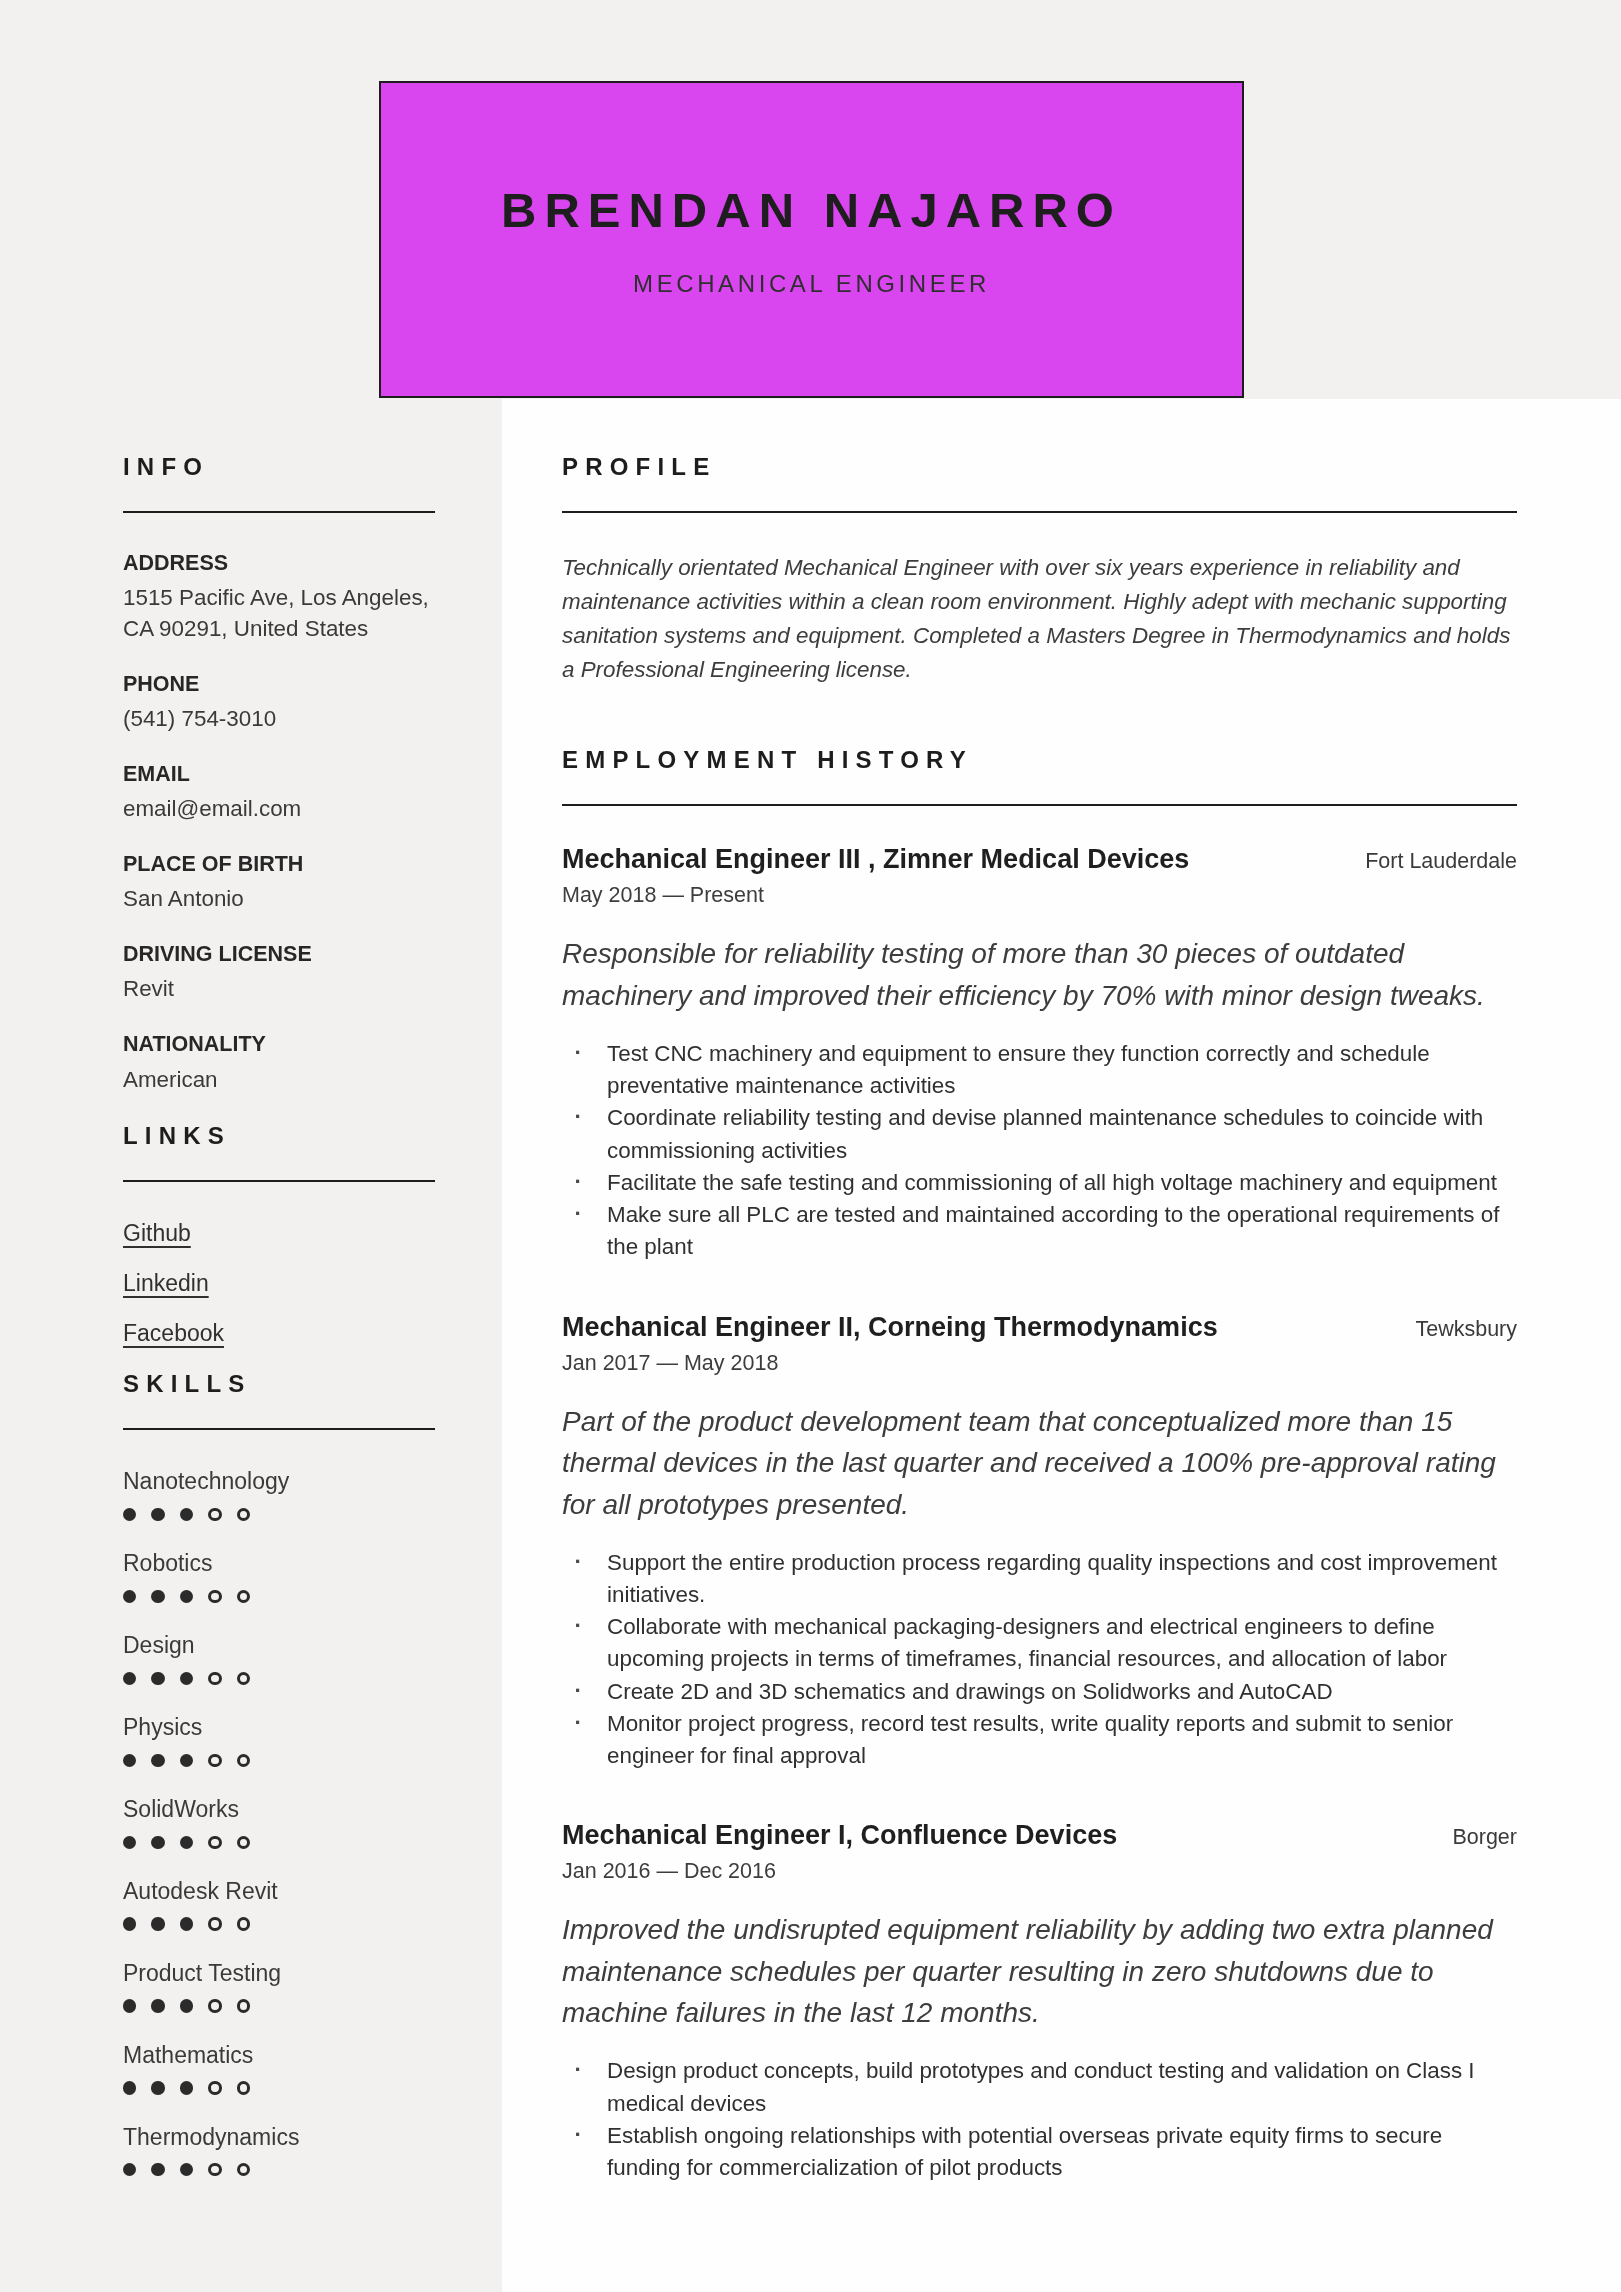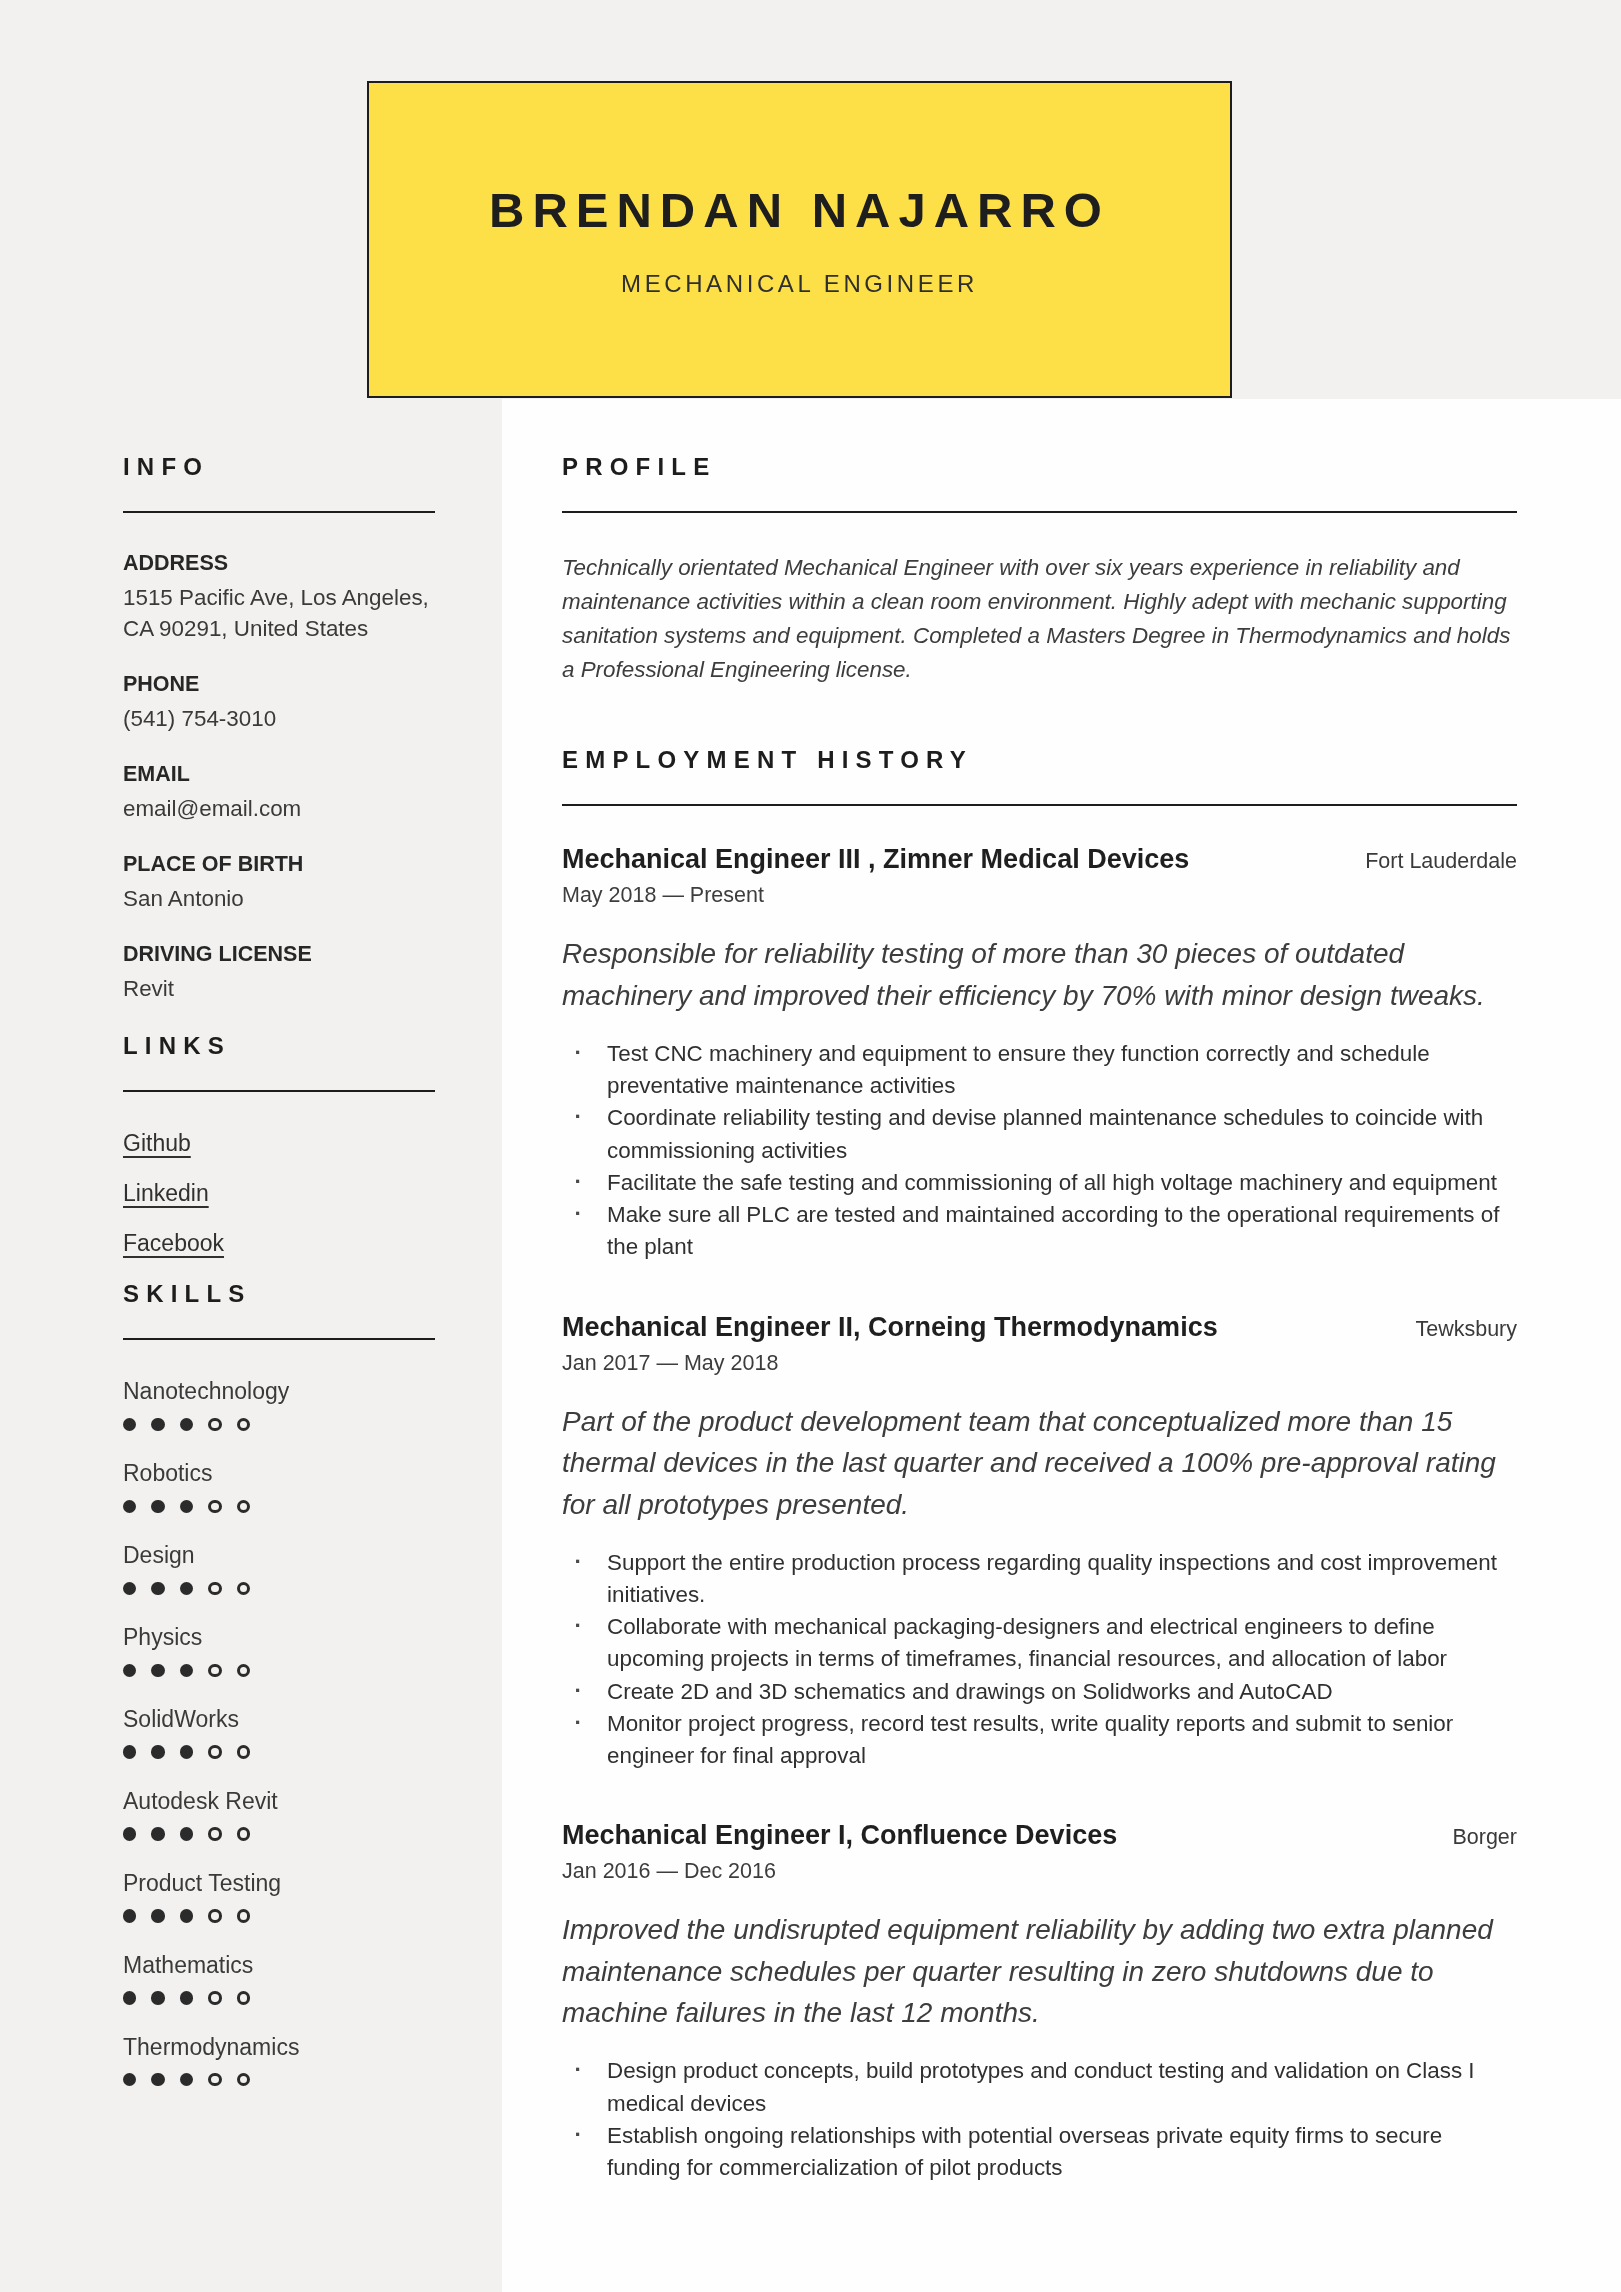--- a/index.html
+++ b/index.html
@@ -10,22 +10,22 @@
     color:#2b2b2b;
     -webkit-font-smoothing:antialiased;
   }
   
   .content-panel{
     position:absolute;left:502px;top:399px;width:1119px;height:1893px;
     background:#fefefe;
   }
   
   .header-card{
-    position:absolute;left:367px;top:81px;width:861px;height:313px;
-    background:#fde047;border:2.7px solid #1d1d1d;
+    position:absolute;left:379px;top:81px;width:861px;height:313px;
+    background:#d946ef;border:2.7px solid #1d1d1d;
     display:flex;flex-direction:column;align-items:center;justify-content:center;
   }
   .candidate-name{
     font-size:49px;font-weight:700;letter-spacing:8px;color:#1e1e1e;white-space:nowrap;
   }
   .candidate-title{
     margin-top:32px;font-size:24px;letter-spacing:3.6px;color:#2f2f2f;white-space:nowrap;
   }
   
   .sec-heading{
@@ -103,20 +103,24 @@
       <div class="info-field">
         <div class="info-field-label">PLACE OF BIRTH</div>
         <div class="info-field-value">San Antonio</div>
       </div>
 
       <div class="info-field">
         <div class="info-field-label">DRIVING LICENSE</div>
         <div class="info-field-value">Revit</div>
       </div>
 
+      <div class="info-field">
+        <div class="info-field-label">NATIONALITY</div>
+        <div class="info-field-value">American</div>
+      </div>
     </div>
 
   <div class="sec-heading links-heading">LINKS</div>
 
   <div>
 
       <div class="social-link">Github</div>
 
       <div class="social-link">Linkedin</div>
 

